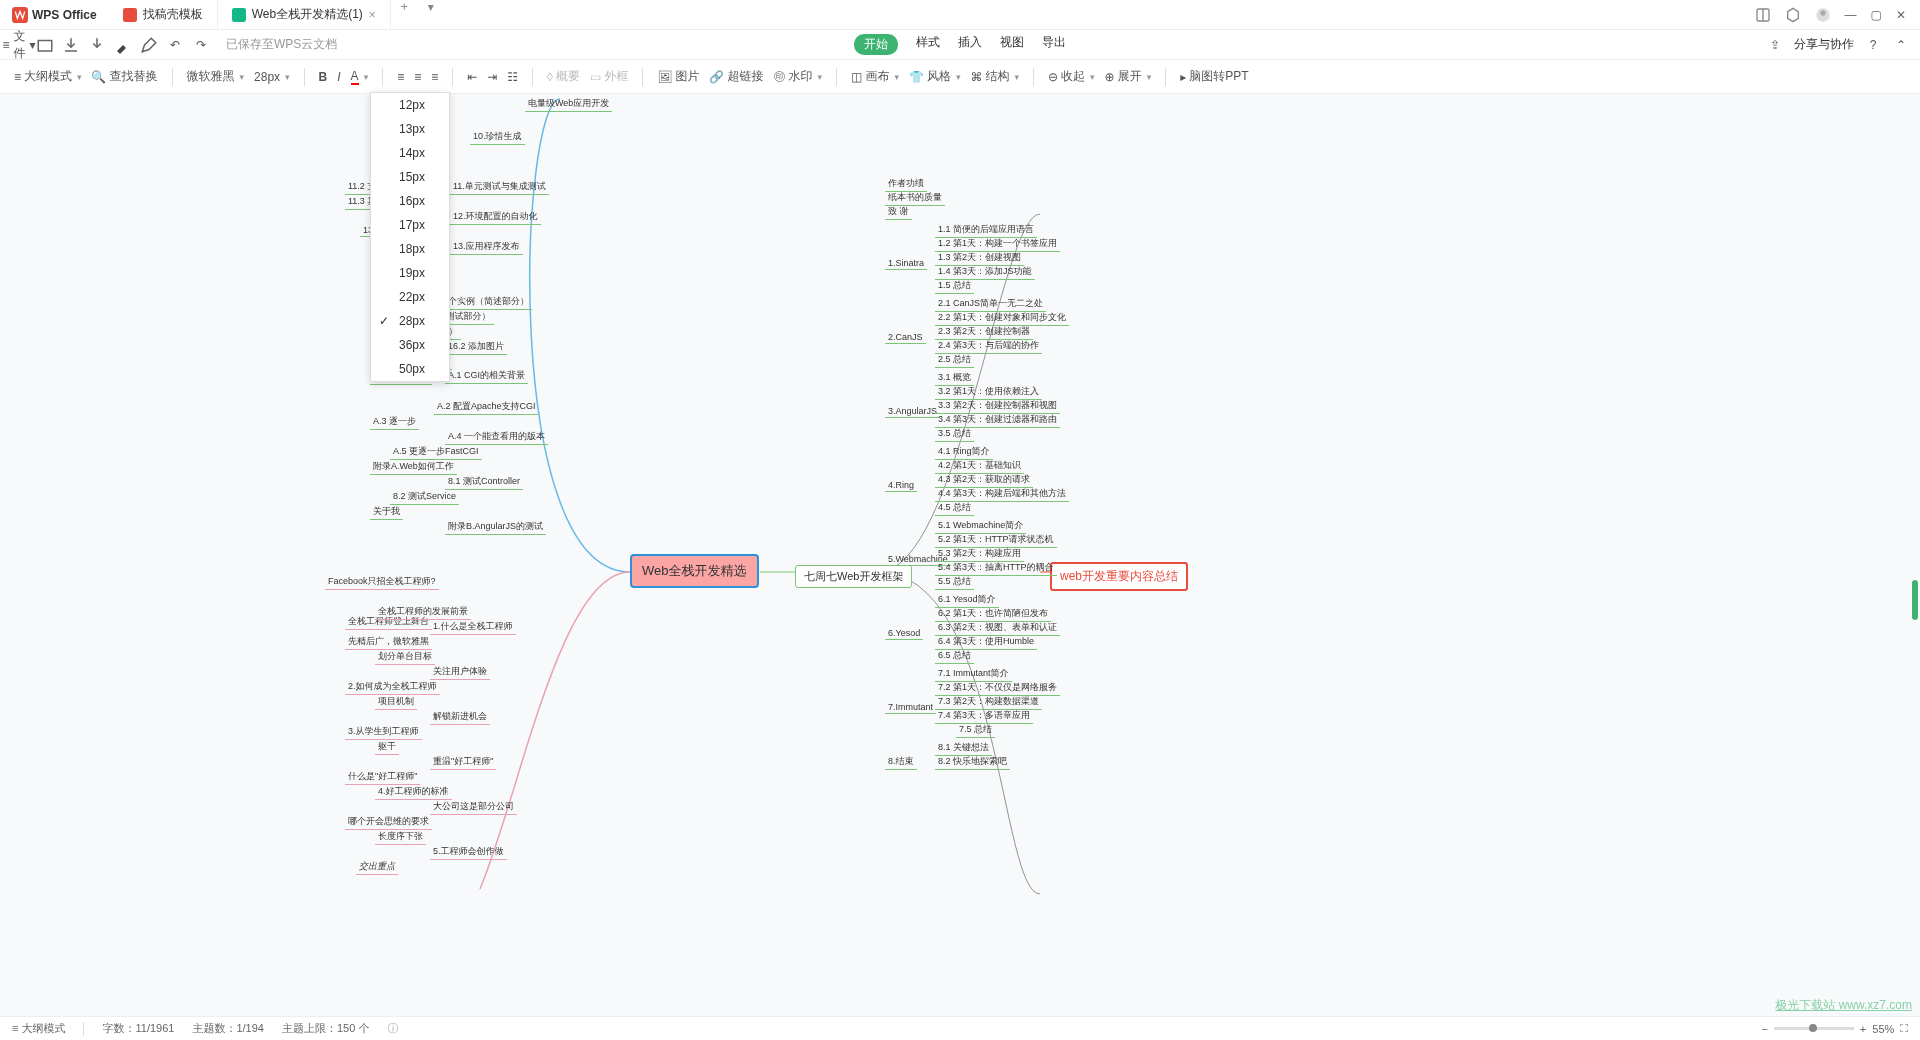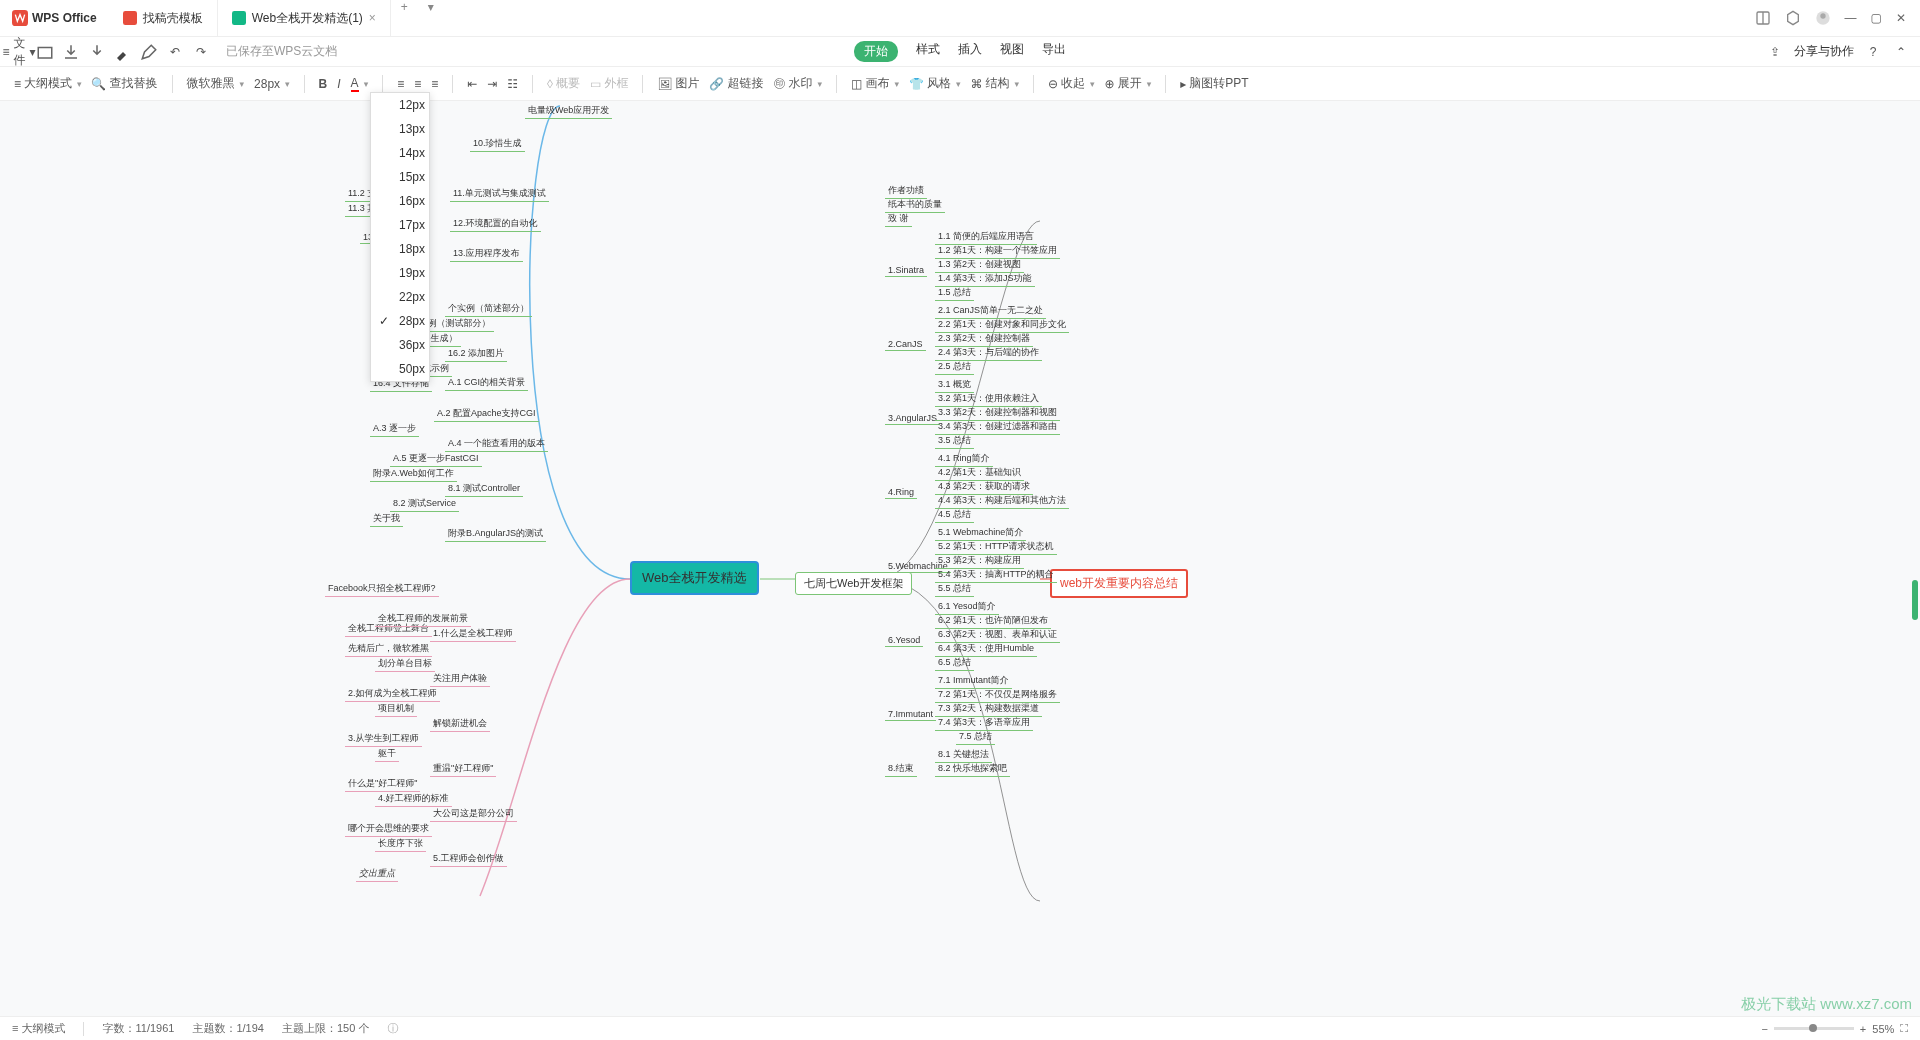--- a/index.html
+++ b/index.html
@@ -1,17 +1,17 @@
 <!DOCTYPE html>
 <html><head>
 <meta charset="utf-8">
 <style>
 * { margin:0; padding:0; box-sizing:border-box; }
 body { font-family:"Microsoft YaHei",Arial,sans-serif; font-size:12px; background:#fff; color:#333; overflow:hidden; }
-.titlebar { height:37px; display:flex; background:#fff; border-bottom:1px solid #eee; }
+.titlebar { height:30px; display:flex; background:#fff; border-bottom:1px solid #eee; }
 .logo { display:flex; align-items:center; gap:4px; padding:0 12px; font-weight:bold; }
 .logo svg { width:16px; height:16px; }
 .tabs { display:flex; height:100%; }
 .tab { display:flex; align-items:center; gap:6px; padding:0 14px; border-right:1px solid #eee; cursor:pointer; }
 .tab.active { background:#fff; }
 .tab-ico { width:14px; height:14px; }
 .close-x { font-size:12px; color:#999; }
 .addtab { padding:0 10px; color:#888; cursor:pointer; }
 .winctrl { margin-left:auto; display:flex; align-items:center; gap:14px; padding-right:14px; color:#666; }
 .winctrl span, .winctrl svg { cursor:pointer; }
@@ -23,36 +23,36 @@
 .menucenter { position:absolute; left:50%; transform:translateX(-50%); display:flex; gap:18px; }
 .menucenter .pill { background:#3cb371; color:#fff; padding:2px 10px; border-radius:10px; }
 .menucenter span { cursor:pointer; }
 .menuright { margin-left:auto; display:flex; align-items:center; gap:10px; }
 
 .toolbar { height:34px; display:flex; align-items:center; gap:10px; padding:0 14px; border-bottom:1px solid #eee; font-size:12px; color:#555; }
 .toolbar .sep { width:1px; height:18px; background:#ddd; margin:0 4px; }
 .toolbar .btn { display:flex; align-items:center; gap:3px; cursor:pointer; }
 .toolbar .drop::after { content:"▾"; font-size:9px; margin-left:2px; color:#999; }
 
-.font-dropdown { position:absolute; left:370px; top:92px; width:60px; background:#fff; border:1px solid #ddd; box-shadow:0 2px 8px rgba(0,0,0,.15); z-index:10; }
+.font-dropdown { position:absolute; left:370px; top:92px; width:80px; background:#fff; border:1px solid #ddd; box-shadow:0 2px 8px rgba(0,0,0,.15); z-index:10; }
 .font-dropdown .opt { padding:5px 10px 5px 28px; cursor:pointer; position:relative; }
 .font-dropdown .opt.checked::before { content:"✓"; position:absolute; left:8px; color:#333; }
 
 .canvas { position:relative; width:100%; height:calc(100vh - 30px - 30px - 34px - 24px); background:#f8f9fa; overflow:hidden; }
 .canvas svg.conn { position:absolute; top:0; left:0; width:100%; height:100%; pointer-events:none; }
 .node { position:absolute; font-size:9px; color:#333; }
-.root { left:630px; top:460px; border:2px solid #2e8fdb; border-radius:4px; padding:6px 10px; font-size:13px; background:#14b8a6; }
+.root { left:630px; top:460px; border:2px solid #2e8fdb; border-radius:4px; padding:6px 10px; font-size:13px; background:#fca5a5; }
 .mid { border:1px solid #7cc576; border-radius:3px; padding:3px 8px; font-size:11px; background:#fff; }
 .mid.red { border:2px solid #e74c3c; color:#e74c3c; font-size:12px; padding:4px 8px; }
 .leaf { border-bottom:1px solid #7cc576; padding:1px 3px; white-space:nowrap; }
 .leaf.l { border-bottom:1px solid #e8a0b8; }
 
 .statusbar { position:fixed; bottom:0; left:0; right:0; height:24px; display:flex; align-items:center; gap:18px; padding:0 12px; border-top:1px solid #eee; background:#fff; font-size:11px; color:#666; }
 .statusbar .zoom { margin-left:auto; display:flex; align-items:center; gap:6px; }
-.watermark { position:fixed; right:8px; bottom:26px; font-size:15px; color:#3cb371; opacity:.6; }
+.watermark { position:fixed; right:8px; bottom:26px; font-size:12px; color:#3cb371; opacity:.6;text-decoration:underline; }
 .scrollthumb { position:fixed; right:2px; top:580px; width:6px; height:40px; background:#3cb371; border-radius:3px; }
 </style>
 </head>
 <body>
 
 <div class="titlebar">
   <div class="logo">
     <svg viewBox="0 0 24 24">
         <rect width="24" height="24" rx="5" fill="#e74c3c"></rect>
         <path d="M5 7l3 10 4-10 4 10 3-10" stroke="#fff" stroke-width="2" fill="none"></path>

